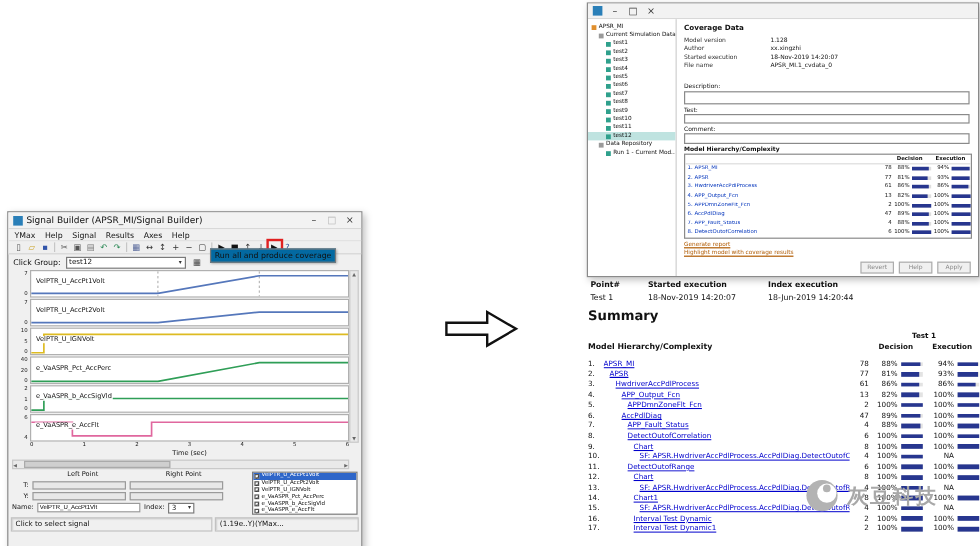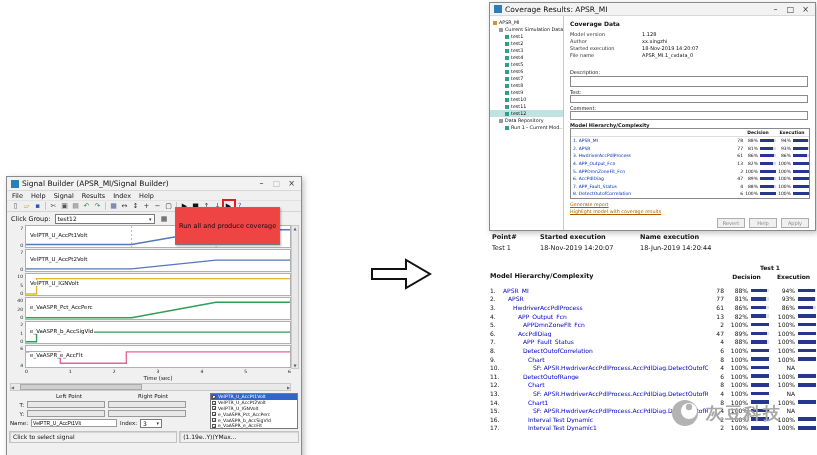--- a/index.html
+++ b/index.html
@@ -26,22 +26,22 @@
                 border-top:1px solid #e2e2e2; border-bottom:1px solid #d5d5d5; }
   .tbtn { width:10px; height:10px; line-height:10px; text-align:center; font-size:7px;
           margin:0 0.5px; color:#444; }
   .tbtn.tred { outline:2px solid #e02020; }
   .tsep { width:1px; height:8px; background:#c6c6c6; margin:0 2px; }
   #sb-activegroup { position:absolute; left:0; top:35px; width:100%; height:13px; display:flex;
                     align-items:center; gap:4px; padding:0 4px; font-size:6.5px; }
   .combo { display:flex; align-items:center; justify-content:space-between; width:100px;
            height:10px; background:#fff; border:1px solid #7a7a7a; font-size:6px; padding:0 2px; }
   .combo .arr { font-size:5px; color:#333; }
-  #sb-tooltip { position:absolute; left:168px; top:30px; z-index:30; background:#ef4444;
-                border:1px solid #7a7a7a; font-size:6.5px; padding:14px 3px; white-space:nowrap;
+  #sb-tooltip { position:absolute; left:168px; top:30px; z-index:30; background:#0369a1;
+                border:1px solid #7a7a7a; font-size:6.5px; padding:1px 3px; white-space:nowrap;
                 box-shadow:1px 1px 2px rgba(0,0,0,.3); }
   #sb-plots { position:absolute; left:3px; top:48px; width:281px; height:144px;
               display:flex; flex-direction:column; }
   .sp-row { flex:1; display:flex; min-height:0; }
   .sp-yticks { width:15px; display:flex; flex-direction:column; justify-content:space-between;
                align-items:flex-end; font-size:4.5px; color:#222; padding:1px 2px 1px 0; }
   .sp-box { flex:1; position:relative; background:#fff; border:1px solid #b0b0b0; margin-bottom:1px; }
   .sp-svg { position:absolute; left:0; top:0; width:100%; height:100%; }
   .sp-label { position:absolute; left:3px; top:30%; font-size:5.5px; background:rgba(255,255,255,.92);
               padding:0 1px; white-space:nowrap; }
@@ -144,21 +144,20 @@
   #flow-arrow { position:absolute; left:370px; top:256px; }
   #watermark { position:absolute; left:670px; top:398px; display:flex; align-items:center; gap:6px; }
   #watermark-text { font-size:17px; font-weight:bold; color:#a8a8a8; letter-spacing:2px; }
 </style>
 </head>
 <body>
 
 <div class="win" id="coverage-window">
   <div class="titlebar">
     <span class="win-icon"></span>
-    <span class="title-text">Coverage Results: APSR_MI</span>
     <span class="win-btns">
       <span class="win-btn">–</span>
       <span class="win-btn">□</span>
       <span class="win-btn">×</span>
     </span>
   </div>
   <div id="cov-body">
     <div id="cov-tree">
         <div class="tree-item" style="padding-left: 3px;">
           <span class="tree-ico" style="background: rgb(224, 143, 45);"></span>
@@ -367,30 +366,31 @@
           <span class="cov-btn">Apply</span>
         </div>
     </div>
   </div>
 </div>
 
 <div id="run-table">
   <div class="rt-row hd">
     <span class="rt-c1">Point#</span>
     <span class="rt-c2">Started execution</span>
-    <span class="rt-c3">Name execution</span>
+    <span class="rt-c3">Index execution</span>
   </div>
   <div class="rt-row">
     <span class="rt-c1">Test 1</span>
     <span class="rt-c2">18-Nov-2019 14:20:07</span>
     <span class="rt-c3">18-Jun-2019 14:20:44</span>
   </div>
 </div>
 
 <div id="summary">
+  <div id="summary-title">Summary</div>
   <div id="summary-head">
     <span id="sum-hier-hdr">Model Hierarchy/Complexity</span>
     <span id="sum-test-hdr">Test 1</span>
     <span id="sum-col-dec">Decision</span>
     <span id="sum-col-exe">Execution</span>
   </div>
   <div id="summary-rows">
       <div class="sum-row">
         <span class="sum-nr">1.</span>
         <span class="sum-name" style="padding-left: 0px;">APSR_MI</span>
@@ -617,25 +617,25 @@
   <div class="titlebar">
     <span class="win-icon"></span>
     <span class="title-text">Signal Builder (APSR_MI/Signal Builder)</span>
     <span class="win-btns">
       <span class="win-btn">–</span>
       <span class="win-btn disabled">□</span>
       <span class="win-btn">×</span>
     </span>
   </div>
   <div id="sb-menubar">
-      <span class="menu-item">File</span>
+      <span class="menu-item">YMax</span>
       <span class="menu-item">Help</span>
       <span class="menu-item">Signal</span>
       <span class="menu-item">Results</span>
-      <span class="menu-item">Index</span>
+      <span class="menu-item">Axes</span>
       <span class="menu-item">Help</span>
     </div>
   <div id="sb-toolbar">
       <span class="tbtn" style="color: rgb(85, 85, 85);">▯</span>
       <span class="tbtn" style="color: rgb(201, 162, 39);">▱</span>
       <span class="tbtn" style="color: rgb(51, 85, 170);">▪</span>
       <span class="tsep"></span>
       <span class="tbtn" style="color: rgb(85, 85, 85);">✂</span>
       <span class="tbtn" style="color: rgb(85, 85, 85);">▣</span>
       <span class="tbtn" style="color: rgb(119, 119, 119);">▤</span>

